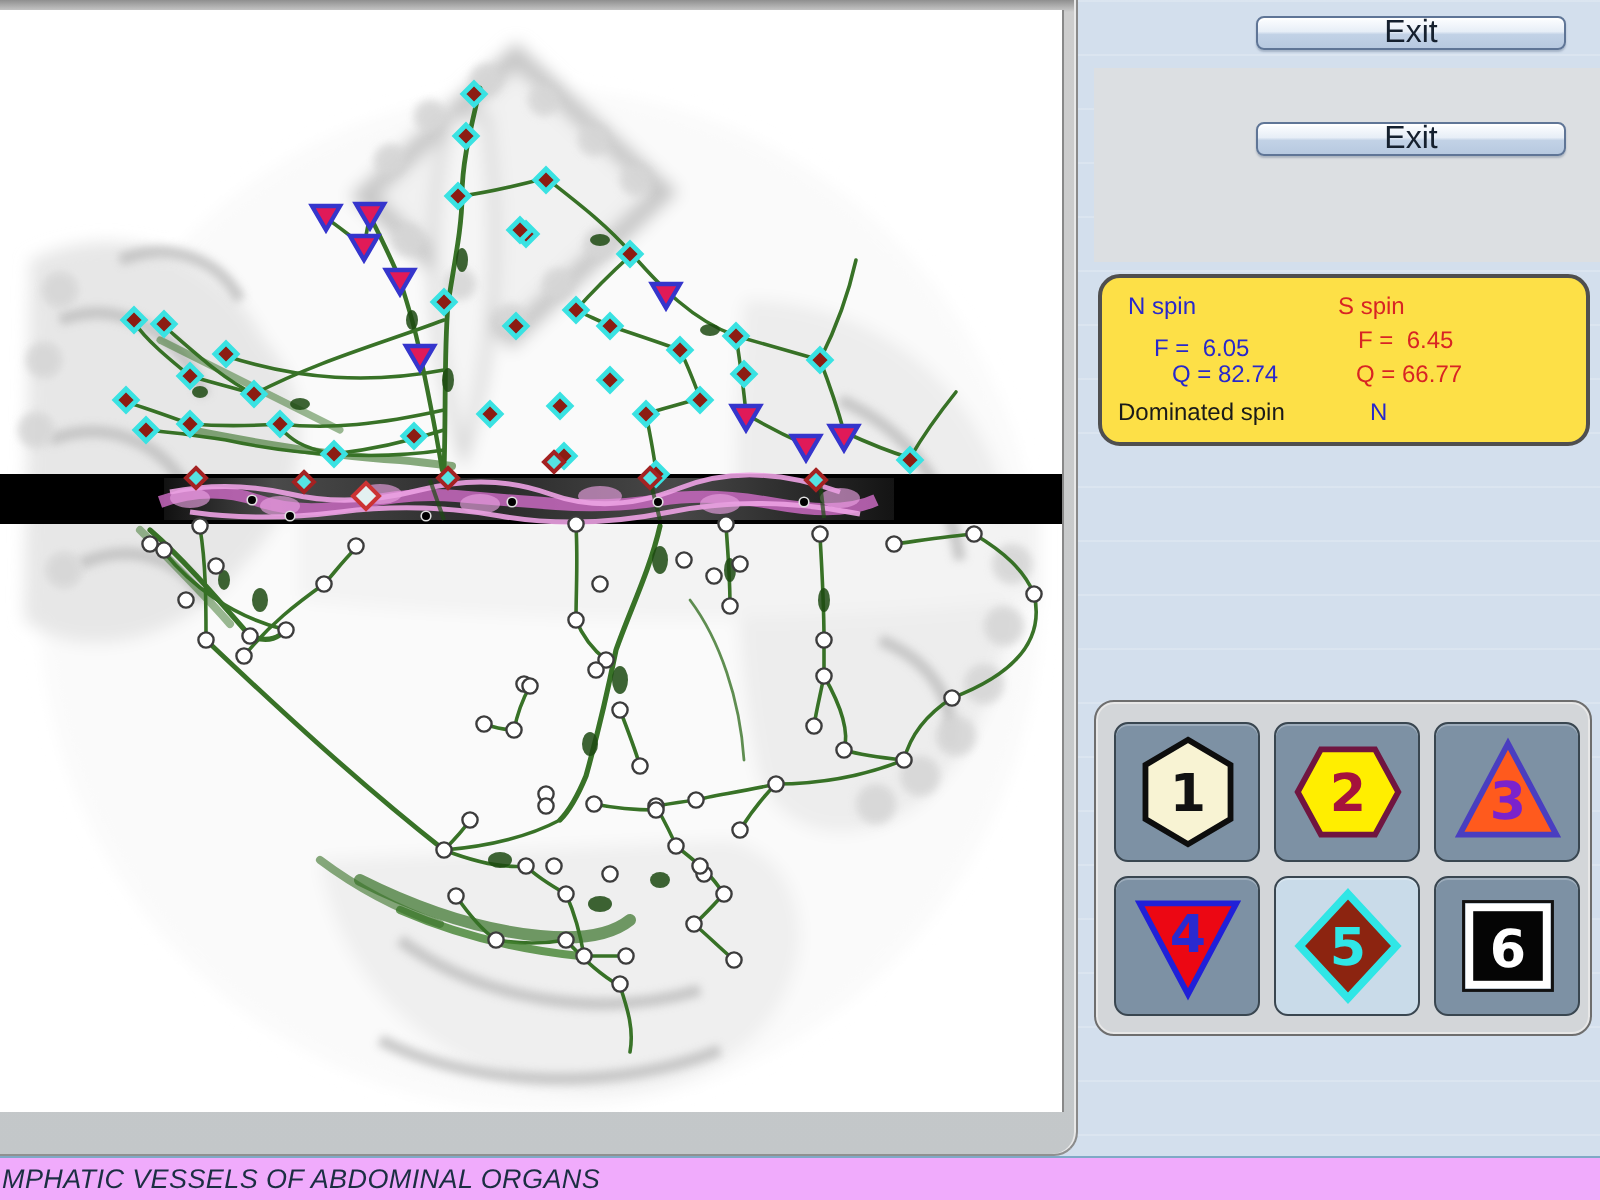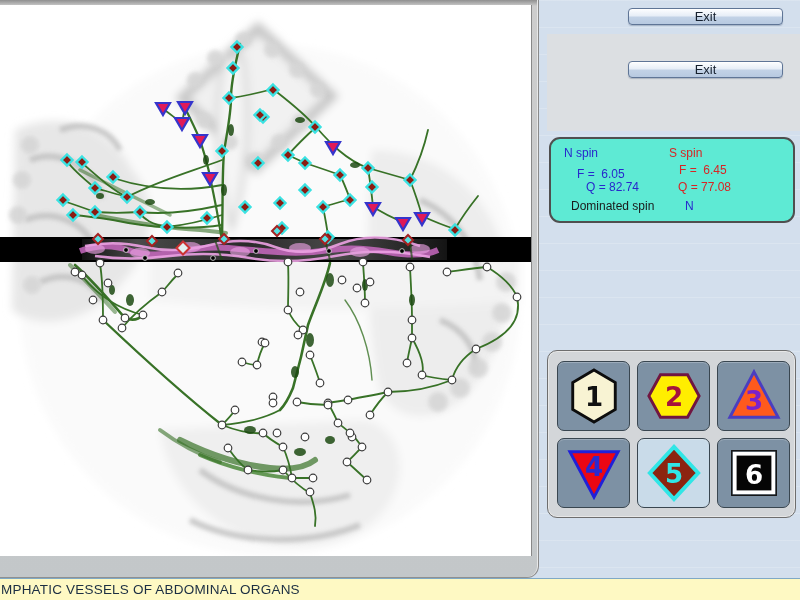--- a/index.html
+++ b/index.html
@@ -25,59 +25,59 @@
     position:absolute;left:0;top:5px;width:531px;height:551px;
     background:#ffffff;border-right:1px solid #888;overflow:hidden;
   }
   .stripe-ext{position:absolute;left:530px;top:237px;width:8px;height:25px;background:#000;}
   
   .sys-btn{
     position:absolute;width:155px;height:17px;z-index:2;
     background:linear-gradient(#fdfeff,#e7eef7 45%,#c2d2e6 55%,#b7c9e0);
     border:1px solid #5f7596;border-radius:4px;
     box-shadow:inset 0 1px 0 #ffffff,0 1px 1px rgba(80,100,130,.35);
-    font-size:13px;color:#15202e;text-align:center;line-height:16px;
+    font-size:16px;color:#15202e;text-align:center;line-height:16px;
     padding:0;cursor:default;font-family:"Liberation Sans",sans-serif;
   }
   #btn-exit{left:628px;top:8px;}
   #btn-pause{left:628px;top:61px;}
   .gray-panel{
     position:absolute;left:547px;top:34px;width:253px;height:97px;
     background:#dcdfe2;z-index:1;
   }
   .spin-panel{
     position:absolute;left:549px;top:137px;width:242px;height:82px;z-index:2;
-    background:#5eead4;border:2px solid #4f4f4f;border-radius:11px;
+    background:#fde047;border:2px solid #4f4f4f;border-radius:11px;
     font-size:12px;
   }
   .spin-panel span{position:absolute;white-space:pre;}
   .sp-blue{color:#2828cc;} .sp-red{color:#d82424;} .sp-black{color:#1a1a1a;}
   #sp-n{left:13px;top:7px;} #sp-s{left:118px;top:7px;text-align:center;}
   #sp-nf{left:26px;top:28px;} #sp-sf{left:128px;top:24px;}
   #sp-nq{left:35px;top:41px;} #sp-sq{left:127px;top:41px;}
-  #sp-dom{left:20px;top:60px;} #sp-domv{left:134px;top:60px;}
+  #sp-dom{left:8px;top:60px;} #sp-domv{left:134px;top:60px;}
   
   .legend-panel{
     position:absolute;left:547px;top:350px;width:249px;height:168px;z-index:2;
     background:#d3d6d9;border:1px solid #6e6e6e;border-radius:10px;
     box-shadow:inset 0 0 0 1px #e7e7e7;
     display:grid;grid-template-columns:repeat(3,73px);grid-template-rows:repeat(2,70px);
     gap:7px;padding:10px 0 0 9px;box-sizing:border-box;
   }
   .legend-tile{
     border:1px solid #394650;border-radius:7px;
     display:flex;align-items:center;justify-content:center;
     box-shadow:inset 0 1px 0 rgba(255,255,255,.25);
   }
   .legend-tile svg text{font-family:"DejaVu Sans",sans-serif;font-weight:bold;}
   
   .status-bar{
     position:absolute;left:0;top:578px;width:800px;height:22px;
-    background:#fef9c3;border-top:1px solid #7fa9c6;z-index:2;
-    font-size:13.5px;color:#1b2e42;line-height:21px;letter-spacing:.2px;
+    background:#f0abfc;border-top:1px solid #7fa9c6;z-index:2;
+    font-size:13.5px;color:#1b2e42;line-height:21px;letter-spacing:.2px;font-style:italic;
   }
   .status-bar span{position:absolute;left:1px;top:0;white-space:pre;}
 </style>
 </head>
 <body>
 
 <div class="frame">
   <div class="viewport">
     <svg width="531" height="551" viewBox="0 5 531 551">
       <defs>
@@ -375,21 +375,21 @@
 
 <div class="gray-panel"></div>
 <button class="sys-btn" id="btn-pause">Exit</button>
 
 <div class="spin-panel">
   <span id="sp-n" class="sp-blue">N spin</span>
   <span id="sp-s" class="sp-red">S spin</span>
   <span id="sp-nf" class="sp-blue">F =  6.05</span>
   <span id="sp-sf" class="sp-red">F =  6.45</span>
   <span id="sp-nq" class="sp-blue">Q = 82.74</span>
-  <span id="sp-sq" class="sp-red">Q = 77.08</span>
+  <span id="sp-sq" class="sp-red">Q = 66.77</span>
   <span id="sp-dom" class="sp-black">Dominated spin</span>
   <span id="sp-domv" class="sp-blue">N</span>
 </div>
 
 <div class="legend-panel" id="legend">
     <div class="legend-tile" style="background: rgb(125, 145, 164);">
       <svg width="58" height="58" viewBox="0 0 60 60">
         <polygon points="30,3 52,16 52,44 30,57 8,44 8,16" fill="#f8f3d3" stroke="#0d0d0d" stroke-width="3"></polygon>
         <text x="30" y="40" text-anchor="middle" font-size="27" fill="#111111">1</text>
       </svg>

